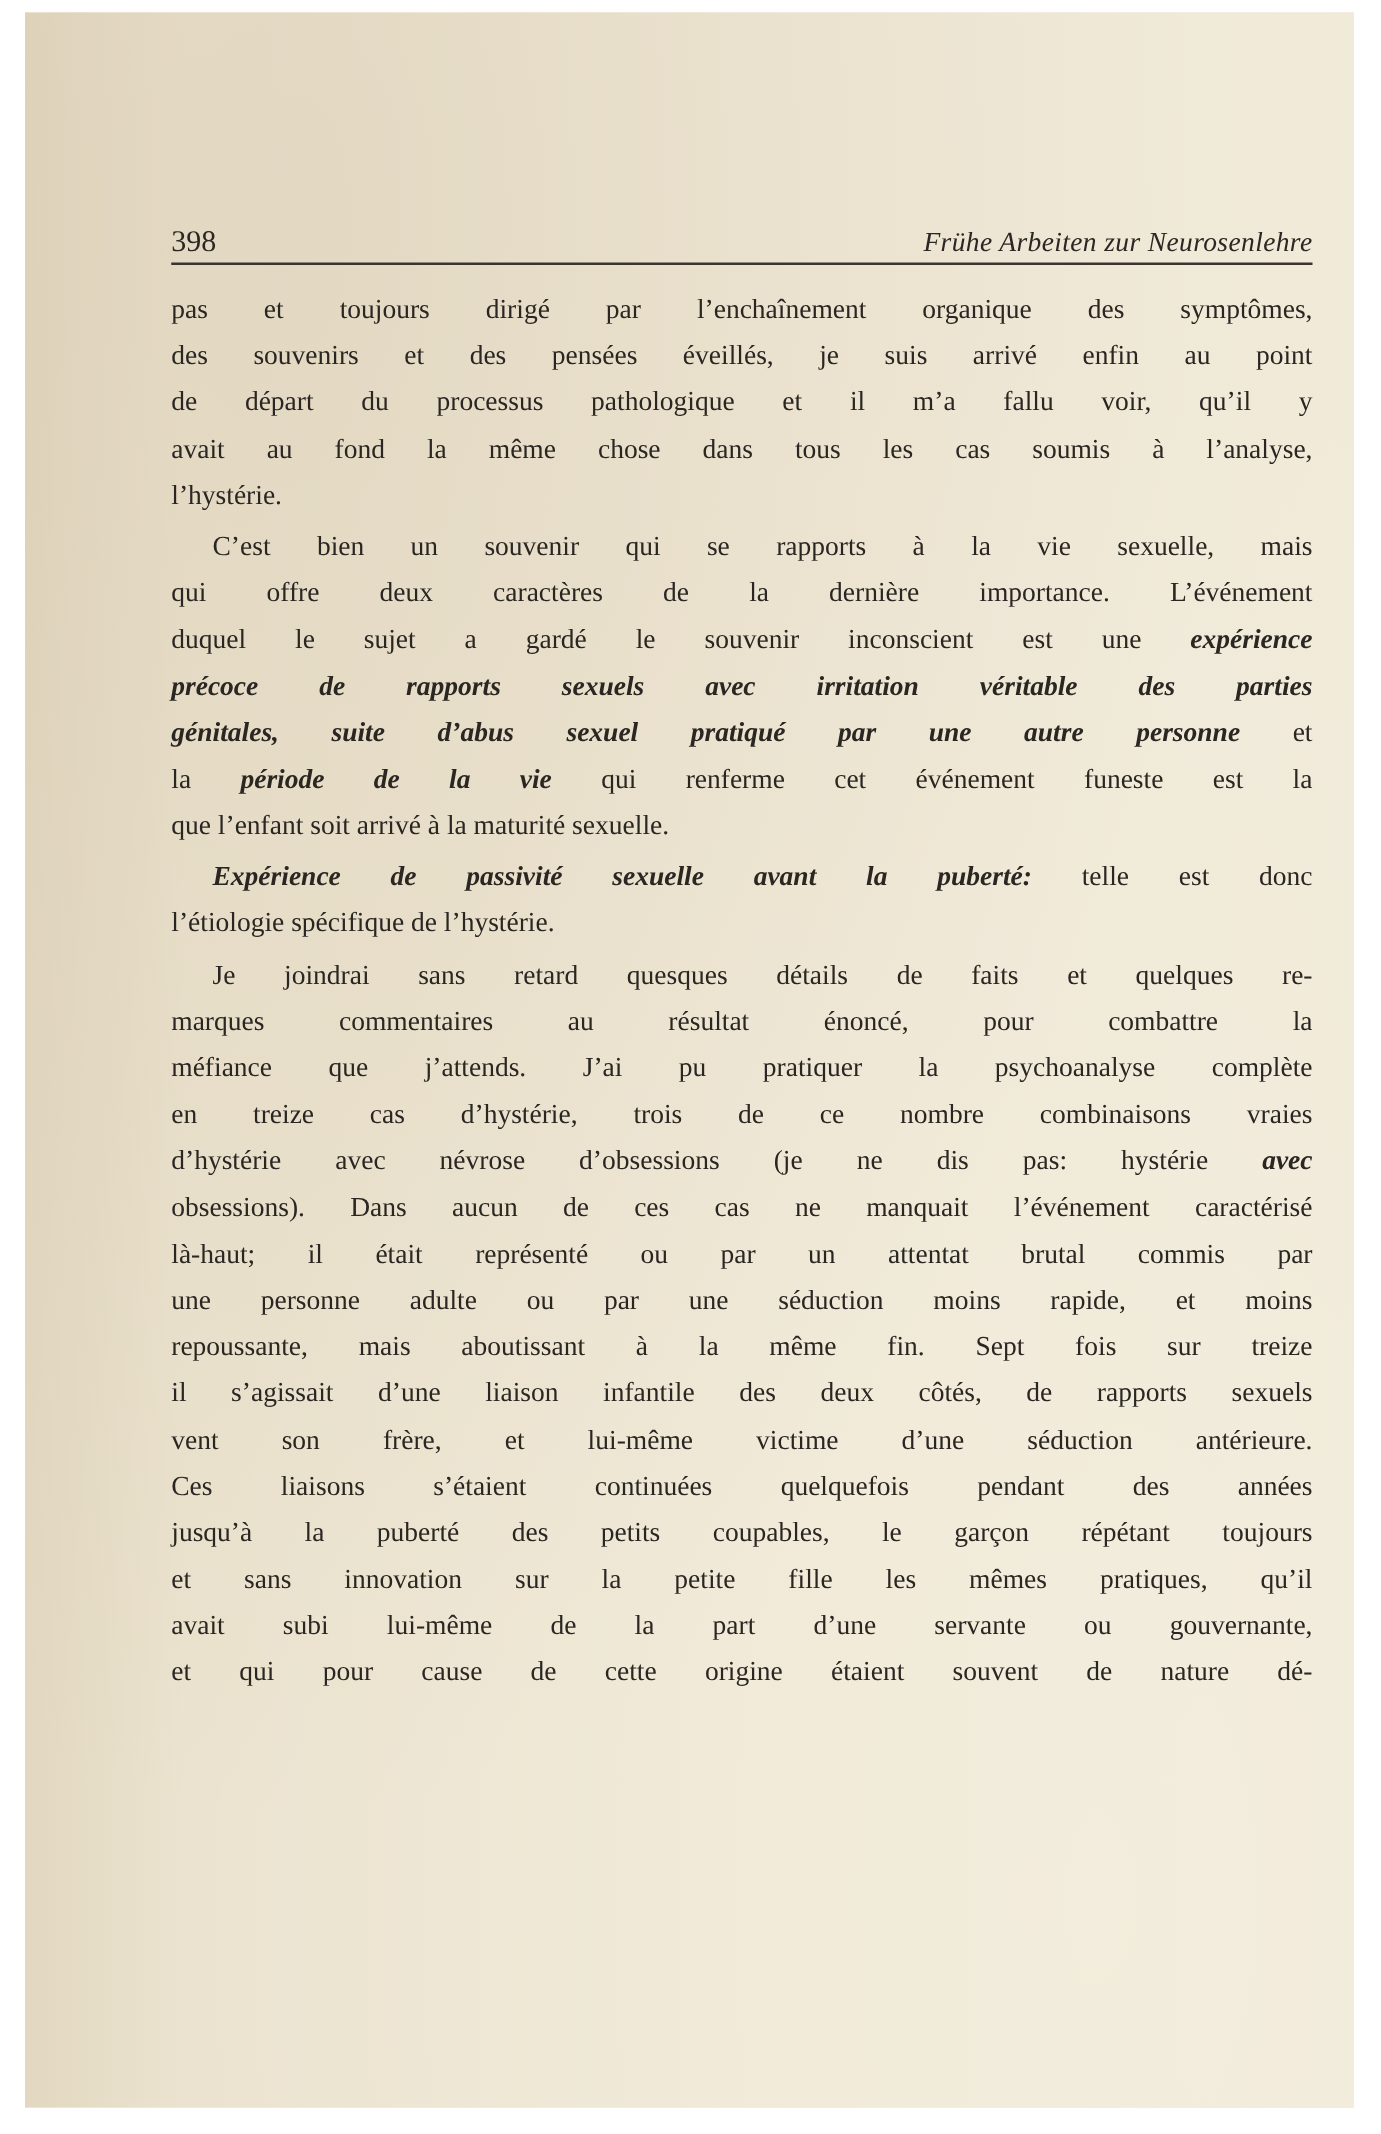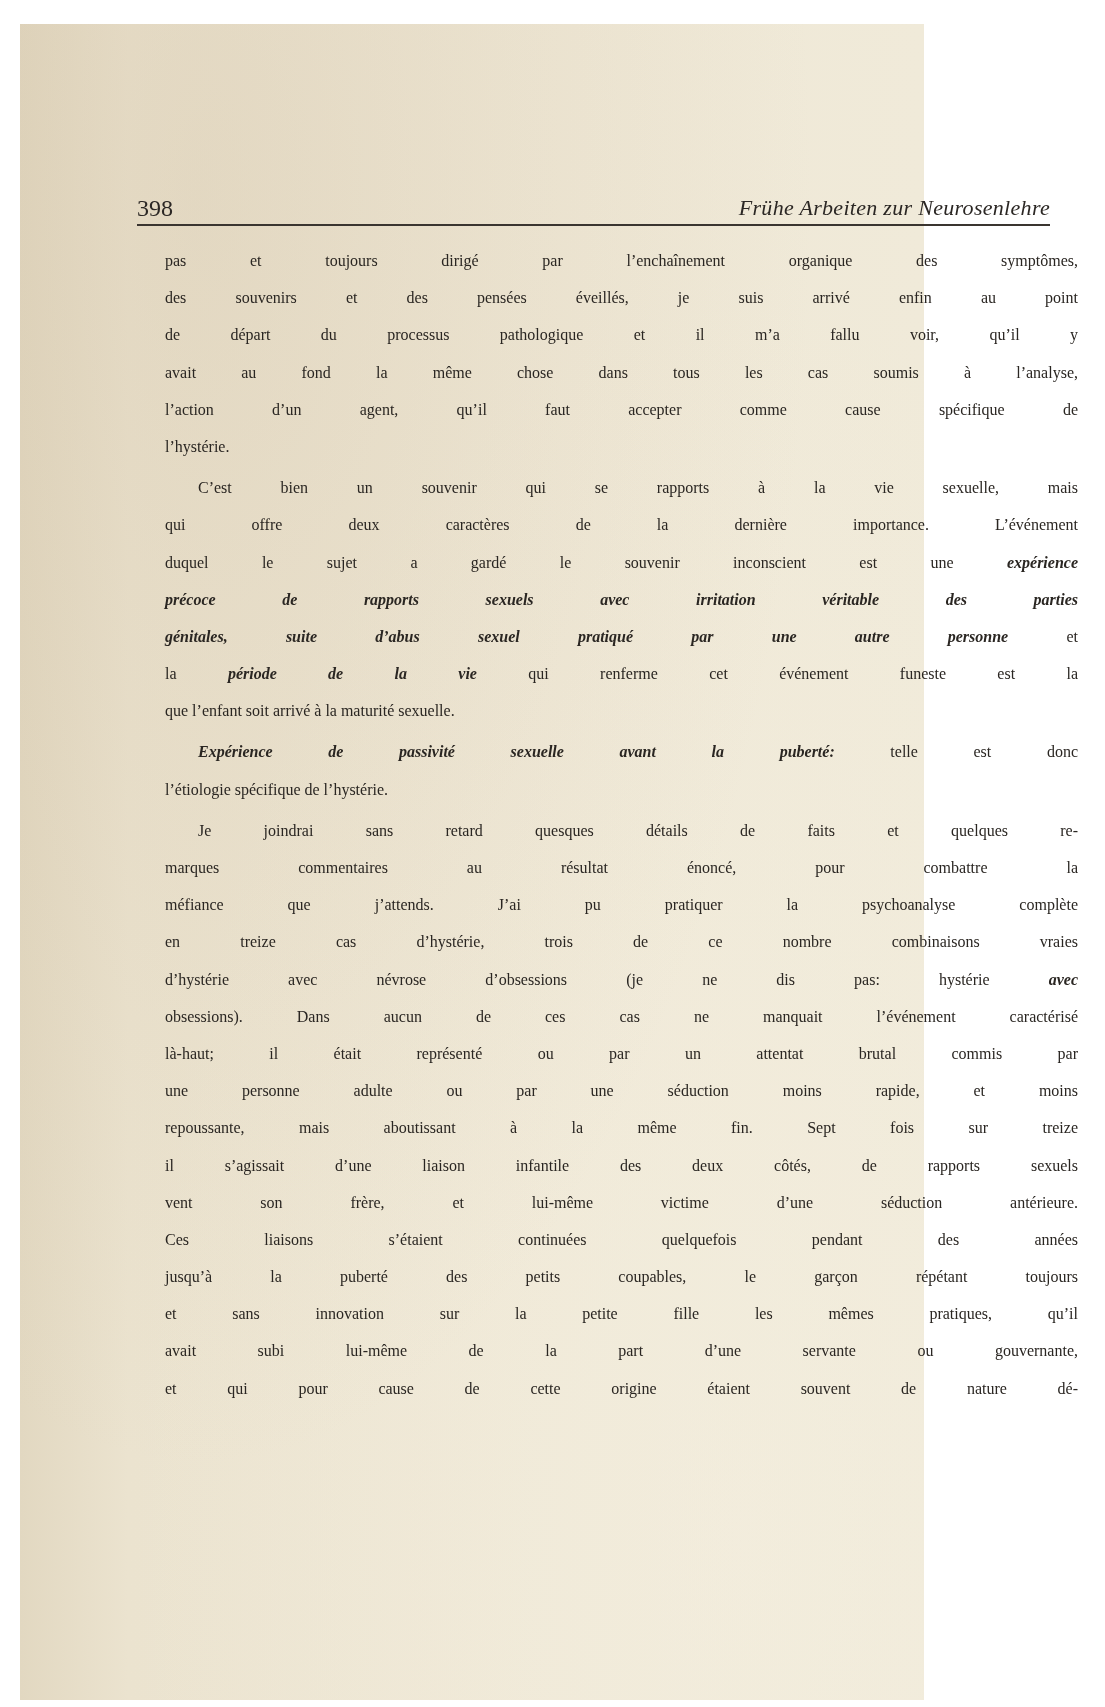--- a/index.html
+++ b/index.html
@@ -9,22 +9,22 @@
     }
     body {
       width: 1105px;
       height: 1707px;
       position: relative;
       overflow: hidden;
     }
     .page {
       position: absolute;
       left: 20px;
-      top: 24px;
-      width: 904px;
+      top: 10px;
+      width: 1063px;
       height: 1676px;
       background: #ebe3cf;
       background-image:
         radial-gradient(ellipse at 20% 10%, rgba(200,180,150,0.25), transparent 60%),
         radial-gradient(ellipse at 80% 90%, rgba(245,240,225,0.5), transparent 60%),
         linear-gradient(90deg, #e2d8c1 0%, #ebe3cf 12%, #efe8d6 60%, #f0ead9 100%);
     }
     .header {
       position: absolute;
       left: 117px;
@@ -50,25 +50,24 @@
       font-style: italic;
       font-size: 22px;
       letter-spacing: 0.3px;
     }
     .body-text {
       position: absolute;
       left: 117px;
       top: 218px;
       width: 913px;
       font-family: "Liberation Serif", "DejaVu Serif", serif;
-      font-size: 16px;
+      font-size: 22px;
       line-height: 37.2px;
       color: #2a2622;
       text-align: justify;
-      margin-left: 28px;
     }
     .line {
       display: block;
       height: 37.2px;
       white-space: nowrap;
       text-align-last: justify;
       text-align: justify;
       overflow: visible;
     }
     .line.last {
@@ -90,21 +89,20 @@
     <span class="page-number">398</span>
     <span class="running-title">Frühe Arbeiten zur Neurosenlehre</span>
   </div>
 
   <div class="body-text" id="body-text">
       <div>
         <span class="line"><span>pas et toujours dirigé par l’enchaînement organique des symptômes,</span></span>
         <span class="line"><span>des souvenirs et des pensées éveillés, je suis arrivé enfin au point</span></span>
         <span class="line"><span>de départ du processus pathologique et il m’a fallu voir, qu’il y</span></span>
         <span class="line"><span>avait au fond la même chose dans tous les cas soumis à l’analyse,</span></span>
-        <span class="line"><span>l’action d’un agent, qu’il faut accepter comme cause spécifique de</span></span>
         <span class="line last"><span>l’hystérie.</span></span>
       </div>
       <div>
         <span class="line indent gap"><span>C’est bien un souvenir qui se rapports à la vie sexuelle, mais</span></span>
         <span class="line"><span>qui offre deux caractères de la dernière importance. L’événement</span></span>
         <span class="line"><span>duquel le sujet a gardé le souvenir inconscient est une </span><em>expérience</em></span>
         <span class="line"><em>précoce de rapports sexuels avec irritation véritable des parties</em></span>
         <span class="line"><em>génitales, suite d’abus sexuel pratiqué par une autre personne</em><span> et</span></span>
         <span class="line"><span>la </span><em>période de la vie</em><span> qui renferme cet événement funeste est la</span></span>
         <span class="line last"><span>que l’enfant soit arrivé à la maturité sexuelle.</span></span>

